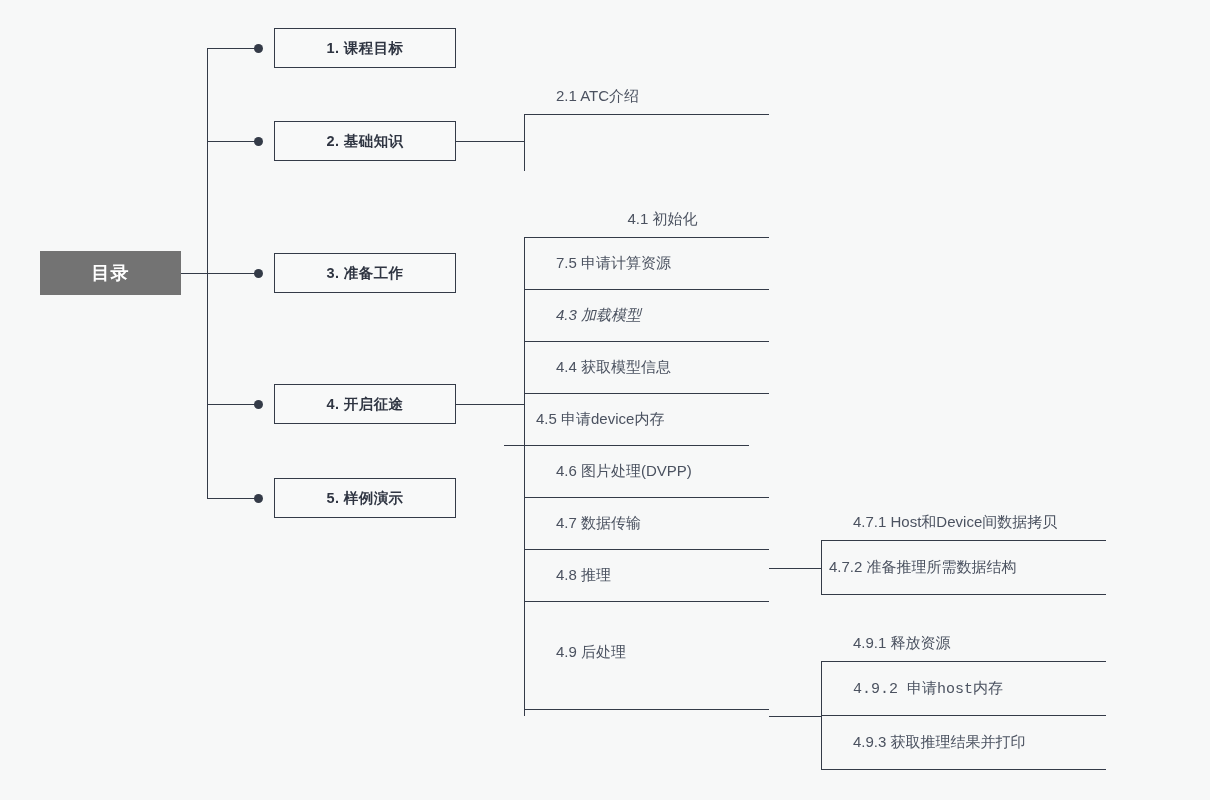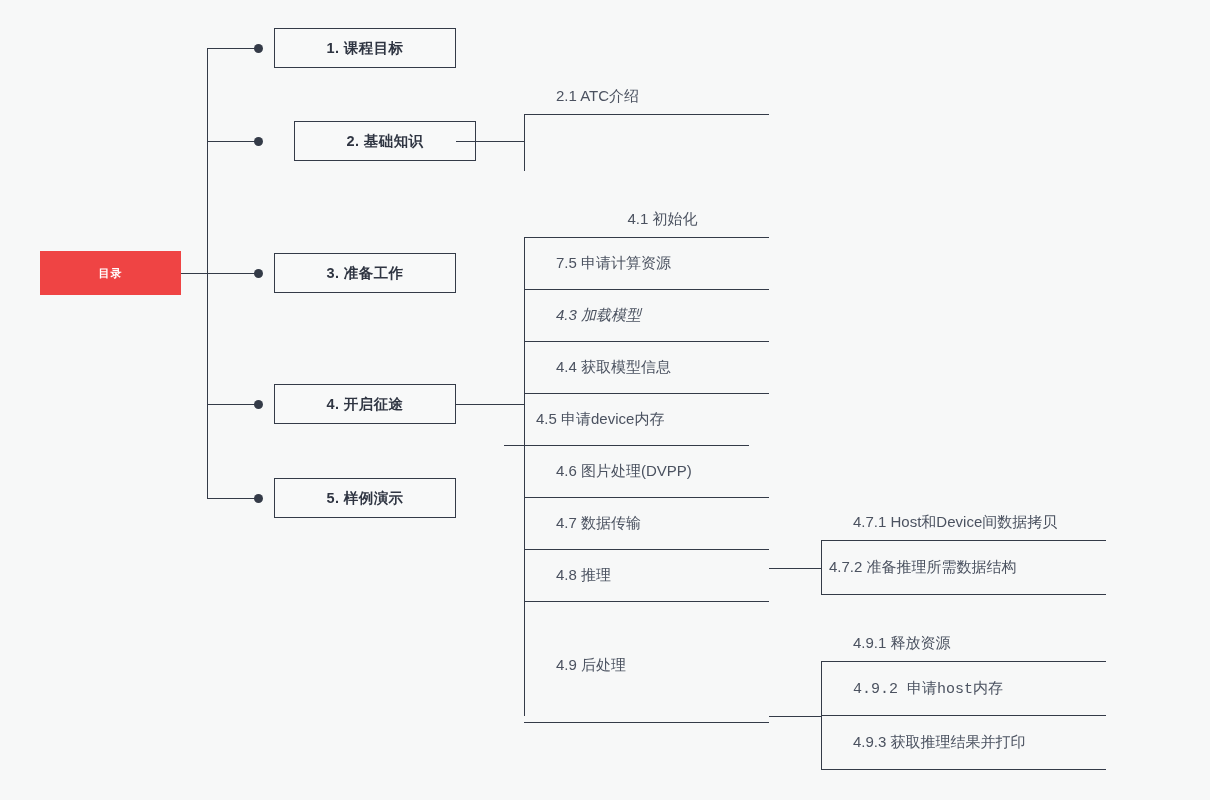--- a/index.html
+++ b/index.html
@@ -21,23 +21,23 @@
     background: #f7f8f8;
   }
 
   
   .root-node {
     position: absolute;
     left: 40px;
     top: 251px;
     width: 141px;
     height: 44px;
-    background: #ef4444;
+    background: #737373;
     color: #ffffff;
-    font-size: 11px;
+    font-size: 18px;
     font-weight: bold;
     display: flex;
     align-items: center;
     justify-content: center;
     letter-spacing: 1px;
   }
 
   
   .l1-box {
     position: absolute;
@@ -121,21 +121,21 @@
   <div class="line-h" style="left:207px; top:404px; width:52px;"></div>
   <div class="dot" style="left:254px; top:399.5px;"></div>
 
   <div class="line-h" style="left:207px; top:498px; width:52px;"></div>
   <div class="dot" style="left:254px; top:493.5px;"></div>
 
   <div class="l1-box" style="top:28px;">
     <span class="sub-label">1. 课程目标</span>
   </div>
 
-  <div class="l1-box" style="top:121px;margin-left:20px;">
+  <div class="l1-box" style="top:121px;">
     <span class="sub-label">2. 基础知识</span>
   </div>
 
   <div class="l1-box" style="top:253px;">
     <span class="sub-label">3. 准备工作</span>
   </div>
 
   <div class="l1-box" style="top:384px;">
     <span class="sub-label">4. 开启征途</span>
   </div>
@@ -171,21 +171,21 @@
   </div>
   <div class="sub-row" style="left:524px; top:446px; width:245px; height:52px;">
     <span class="sub-label">4.6 图片处理(DVPP)</span>
   </div>
   <div class="sub-row" style="left:524px; top:498px; width:245px; height:52px;">
     <span class="sub-label">4.7 数据传输</span>
   </div>
   <div class="sub-row" style="left:524px; top:550px; width:245px; height:52px;">
     <span class="sub-label">4.8 推理</span>
   </div>
-  <div class="sub-row" style="left:524px; top:609px; width:245px; height:114px;text-align:right;">
+  <div class="sub-row" style="left:524px; top:596px; width:245px; height:114px;text-align:right;">
     <span class="sub-label">4.9 后处理</span>
   </div>
 
   <div class="line-h" style="left:769px; top:568px; width:53px;"></div>
   <div class="bracket" style="left:821px; top:541px; height:54px;"></div>
 
   <div class="sub-row" style="left:821px; top:505px; width:285px; height:36px;">
     <span class="sub-label">4.7.1 Host和Device间数据拷贝</span>
   </div>
   <div class="sub-row" style="left:821px; top:541px; width:285px; height:54px;padding-left:8px;">

